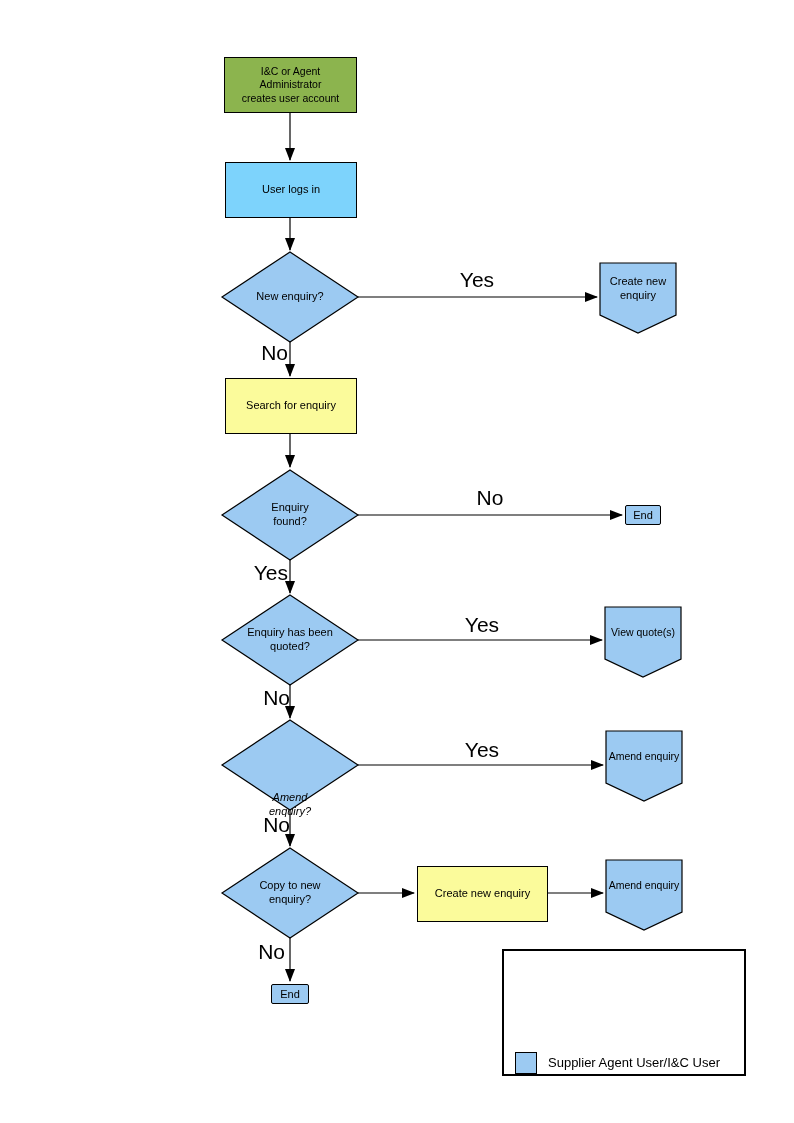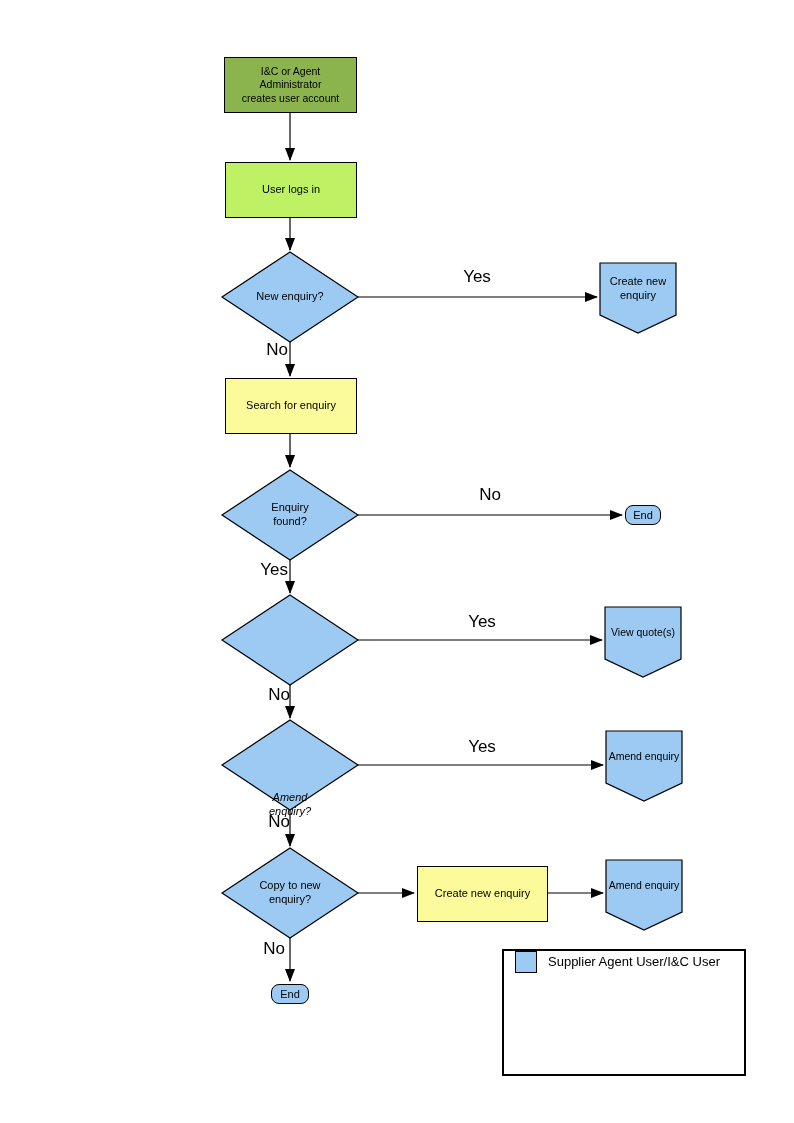--- a/index.html
+++ b/index.html
@@ -9,38 +9,38 @@
   }
   .canvas svg{position:absolute;left:0;top:0;}
   .f-blue{fill:#9CCAF2;stroke:#000;stroke-width:1.2;}
   .edge{stroke:#000;stroke-width:1.2;fill:none;}
   .node{
     position:absolute;display:flex;align-items:center;justify-content:center;
     text-align:center;font-size:11px;line-height:1.25;border:1.2px solid #000;
     box-sizing:border-box;
   }
   .node.green{background:#8CB44E;font-size:10.5px;}
-  .node.blue{background:#bef264;}
+  .node.blue{background:#7dd3fc;}
   .node.yellow{background:#FBFB9B;}
   .overlay{
     position:absolute;display:flex;align-items:center;justify-content:center;
     text-align:center;font-size:11px;line-height:1.25;pointer-events:none;
   }
   .terminator{
     position:absolute;display:flex;align-items:center;justify-content:center;
-    background:#9CCAF2;border:1.2px solid #000;border-radius:8px;
+    background:#9CCAF2;border:1.2px solid #000;border-radius:2px;
     font-size:11px;box-sizing:border-box;
   }
-  .edge-label{position:absolute;font-size:17px;line-height:1.1;}
+  .edge-label{position:absolute;font-size:21px;line-height:1.1;}
   .ta-r{text-align:right;}
   .ta-c{text-align:center;}
   .legend{
     position:absolute;left:502px;top:949px;width:244px;height:127px;
     border:2px solid #000;background:#fff;box-sizing:border-box;
-    display:flex;flex-direction:column;justify-content:flex-start;gap:13px;
+    display:flex;flex-direction:column;justify-content:flex-end;gap:13px;
     padding-left:11px;
   }
   .legend-row{display:flex;align-items:center;gap:11px;}
   .legend-swatch{width:22px;height:22px;border:1px solid #000;flex:0 0 auto;box-sizing:border-box;}
   .legend-label{font-size:13px;line-height:1.3;width:190px;}
 </style>
 </head>
 <body>
 
 <div class="canvas">
@@ -94,20 +94,23 @@
   <div class="node yellow" style="left:417px;top:866px;width:131px;height:56px;">
     <span>Create new enquiry</span>
   </div>
 
   <div class="overlay" style="left:222px;top:252px;width:136px;height:90px;">
     <span style="width:110px;">New enquiry?</span>
   </div>
   <div class="overlay" style="left:222px;top:470px;width:136px;height:90px;">
     <span style="width:64px;">Enquiry found?</span>
   </div>
+  <div class="overlay" style="left:222px;top:595px;width:136px;height:90px;">
+    <span style="width:92px;">Enquiry has been quoted?</span>
+  </div>
   <div class="overlay" style="left:222px;top:760px;width:136px;height:90px;font-style:italic;">
     <span style="width:60px;">Amend enquiry?</span>
   </div>
   <div class="overlay" style="left:222px;top:848px;width:136px;height:90px;">
     <span style="width:86px;">Copy to new enquiry?</span>
   </div>
 
   <div class="overlay" style="left:600px;top:263px;width:76px;height:52px;">
     <span style="width:70px;">Create new enquiry</span>
   </div>

